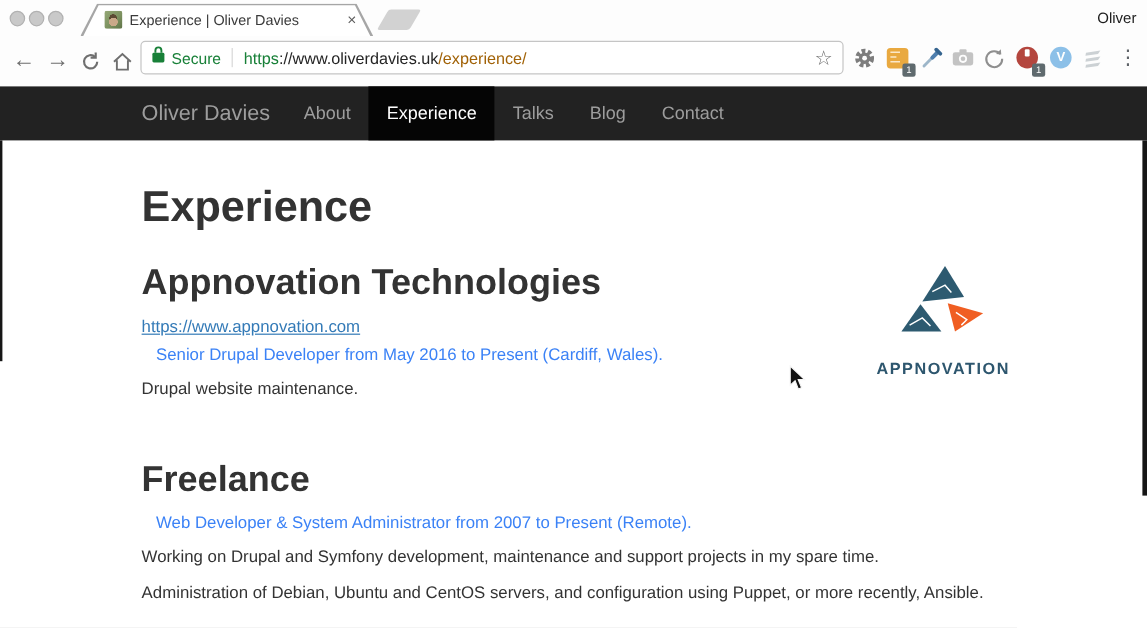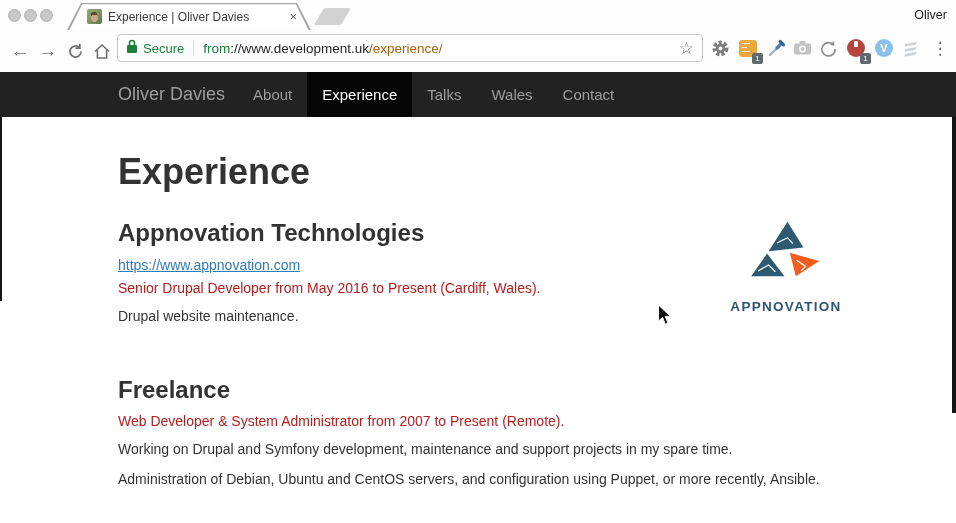--- a/index.html
+++ b/index.html
@@ -62,24 +62,24 @@
 
   
   .sitenav { position:absolute; top:72px; left:0; width:956px; height:45px; background:#222; display:flex; align-items:stretch; padding-left:118px; z-index:1; }
   .brand { align-self:center; color:#9d9d9d; font-size:18px; margin-right:13px; white-space:nowrap; }
   .nav-item { display:flex; align-items:center; padding:0 15px; color:#9d9d9d; font-size:15px; }
   .nav-item.active { background:#050505; color:#fff; }
 
   
   .content { position:absolute; top:117px; left:0; width:956px; height:406px; background:#fff; padding:0 112px 0 118px; color:#333; }
   .content h1 { font-size:36px; font-weight:bold; color:#333; margin:35px 0 0 0; line-height:1.1; }
-  .content h2 { font-size:24px; font-weight:bold; color:#333; margin:27px 0 0 0; line-height:1.15; }
+  .content h2 { font-size:30px; font-weight:bold; color:#333; margin:27px 0 0 0; line-height:1.15; }
   .content .link-line { margin:10px 0 0 0; font-size:14px; line-height:1.42; }
   .content a { color:#337ab7; text-decoration:underline; }
-  .content .muted { color:#b91c1c; font-size:14px; margin:3px 0 0 0; line-height:1.42; }
+  .content .muted { color:#3b82f6; font-size:14px; margin:3px 0 0 12px; line-height:1.42; }
   .content p.body { font-size:14px; color:#333; margin:8px 0 0 0; line-height:1.42; }
   .content h2.second { margin-top:49px; }
   .content .muted.m2 { margin-top:9px; }
   .content p.body.p2 { margin-top:8px; }
   .content p.body.p3 { margin-top:10px; }
 
   
   .app-logo { position:absolute; left:727px; top:221px; width:118px; text-align:center; }
   .app-logo .logo-text { margin-top:18px; font-size:13.5px; font-weight:bold; letter-spacing:1.3px; color:#2d566e; }
 
@@ -128,21 +128,21 @@
 
     <div class="omnibox">
       <span>
         <svg width="12" height="15" viewBox="0 0 12 15">
             <rect x="1" y="6" width="10" height="8" rx="1.2" fill="#188038"></rect>
             <path d="M3.5 6 V4 a2.5 2.5 0 0 1 5 0 V6" fill="none" stroke="#188038" stroke-width="1.6"></path>
           </svg>
       </span>
       <span class="secure-label">Secure</span>
       <span class="omni-sep"></span>
-      <span class="url"><span class="scheme">from</span><span class="host">://www.development.uk</span><span class="path">/experience/</span></span>
+      <span class="url"><span class="scheme">https</span><span class="host">://www.oliverdavies.uk</span><span class="path">/experience/</span></span>
       <span class="omni-spacer"></span>
       <span class="star">☆</span>
     </div>
 
     <span class="ext x-gear">
       <svg width="19" height="19" viewBox="0 0 20 20">
           <circle cx="10" cy="10" r="6.2" fill="none" stroke="#7d7d7d" stroke-width="4.2" stroke-dasharray="3.2 2.1"></circle>
           <circle cx="10" cy="10" r="5" fill="#7d7d7d"></circle>
           <circle cx="10" cy="10" r="2.1" fill="#fdfdfd"></circle>
         </svg>
@@ -193,21 +193,21 @@
         </svg>
     </span>
     <span class="ext x-kebab kebab">⋮</span>
   </div>
 
   <div class="sitenav">
     <span class="brand">Oliver Davies</span>
     <span class="nav-item">About</span>
     <span class="nav-item active">Experience</span>
     <span class="nav-item">Talks</span>
-    <span class="nav-item">Wales</span>
+    <span class="nav-item">Blog</span>
     <span class="nav-item">Contact</span>
   </div>
 
   <div class="content">
     <h1>Experience</h1>
 
     <h2>Appnovation Technologies</h2>
     <p class="link-line"><a href="#">https://www.appnovation.com</a></p>
     <p class="muted">Senior Drupal Developer from May 2016 to Present (Cardiff, Wales).</p>
     <p class="body">Drupal website maintenance.</p>

